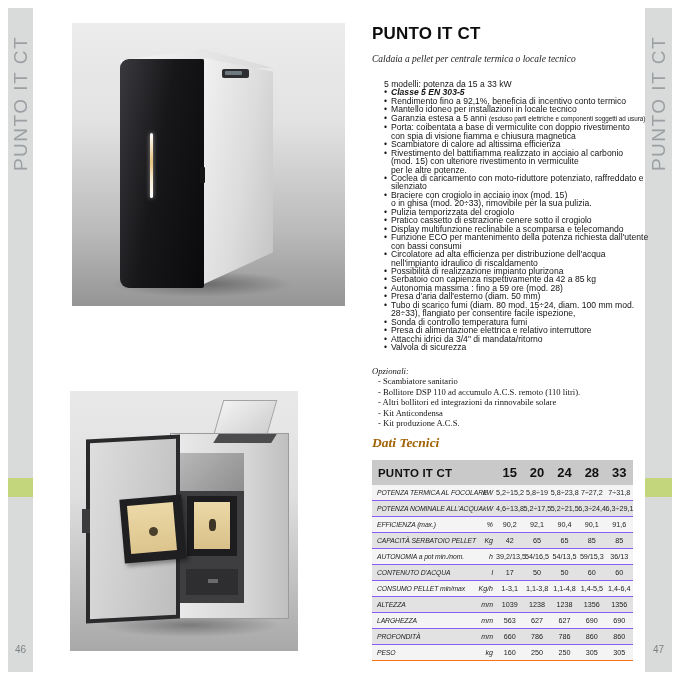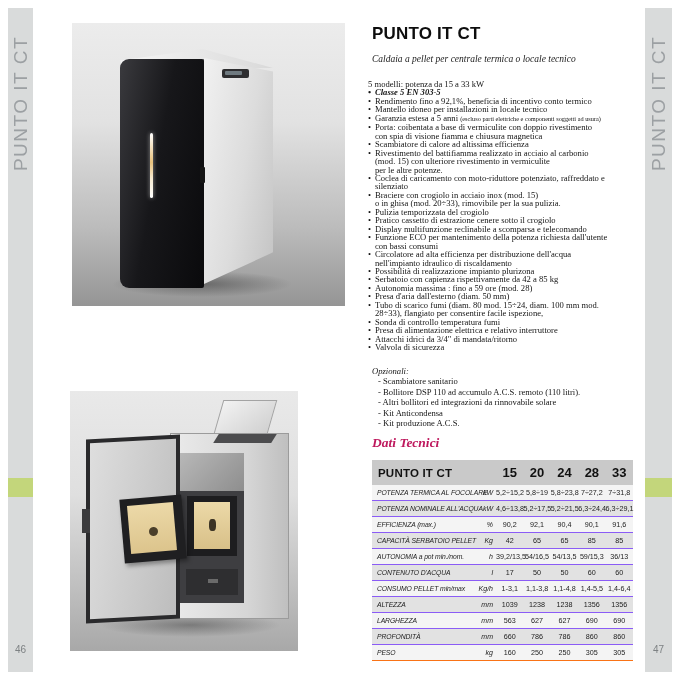--- a/index.html
+++ b/index.html
@@ -72,33 +72,33 @@
   .p2-inner-door{left:52px;top:106px;width:62px;height:64px;background:#1f1f21;
     transform:rotate(-5deg);box-shadow:2px 3px 4px rgba(0,0,0,.35);}
   .p2-inner-door-pane{left:59px;top:113px;width:46px;height:48px;transform:rotate(-5deg);
     background:linear-gradient(180deg,#ecd9a8,#dcc48c);}
   .p2-inner-hole{left:79px;top:136px;width:9px;height:9px;background:#4a3f2a;border-radius:50%;transform:rotate(-5deg);}
 
   
   .title{left:372px;top:24px;font-size:17px;font-weight:bold;letter-spacing:.2px;color:#0d0d0d;}
   .intro{left:372px;top:54px;font-family:"Liberation Serif",serif;font-style:italic;
     font-size:9.5px;line-height:10.5px;color:#1a1a1a;}
-  .features{left:368px;top:80px;width:290px;font-family:Liberation Serif, serif;
+  .features{left:384px;top:80px;width:290px;font-family:Liberation Sans, sans-serif;
     font-size:8.6px;line-height:8.45px;color:#141414;}
   .fline{white-space:nowrap;}
   .fline .bul{display:inline-block;width:7px;}
   .fline.cont{padding-left:7px;}
   .fline.bullet-bold{font-weight:bold;font-style:italic;}
   .fine{font-size:6.3px;}
   .options{left:372px;top:366px;width:290px;font-family:"Liberation Serif",serif;
     font-size:8.6px;line-height:10.4px;color:#141414;}
   .options .opt-title{font-style:italic;}
   .options .opt-item{padding-left:6px;white-space:nowrap;}
   .dati-heading{left:372px;top:435px;font-family:"Liberation Serif",serif;
-    font-weight:bold;font-style:italic;font-size:13.5px;color:#be185d;}
+    font-weight:bold;font-style:italic;font-size:13.5px;color:#a16207;}
 
   
   .ttable{left:372px;top:460px;width:261px;}
   .trow{display:grid;grid-template-columns:96px 28px repeat(5,27.4px);align-items:center;}
   .trow.thead{height:25px;background:#c9c9c9;}
   .trow.thead .tname{font-size:11.5px;font-weight:bold;padding-left:6px;letter-spacing:.2px;}
   .trow.thead .tcol{font-size:13px;font-weight:bold;text-align:center;}
   .trow.tdata{height:15px;border-bottom:1px solid #8b5cf6;}
   .trow.tdata.odd{background:#f4f4f4;}
   .trow.tdata.even{background:#e2e2e2;}

